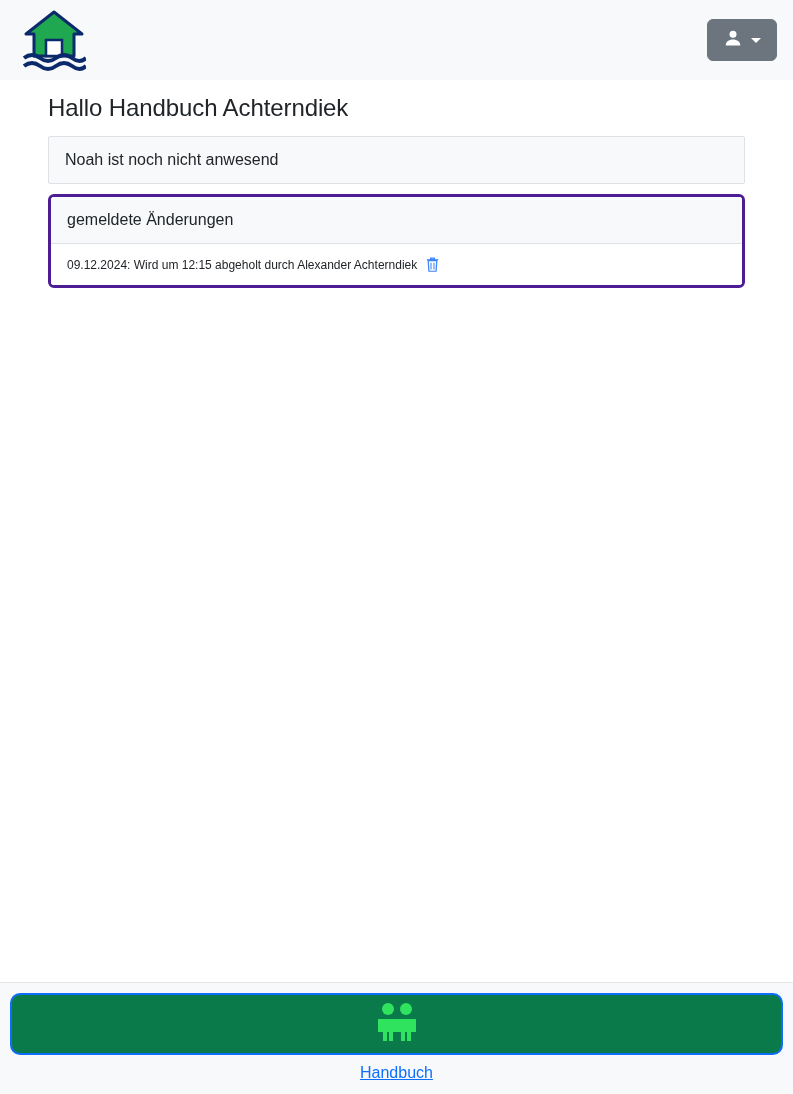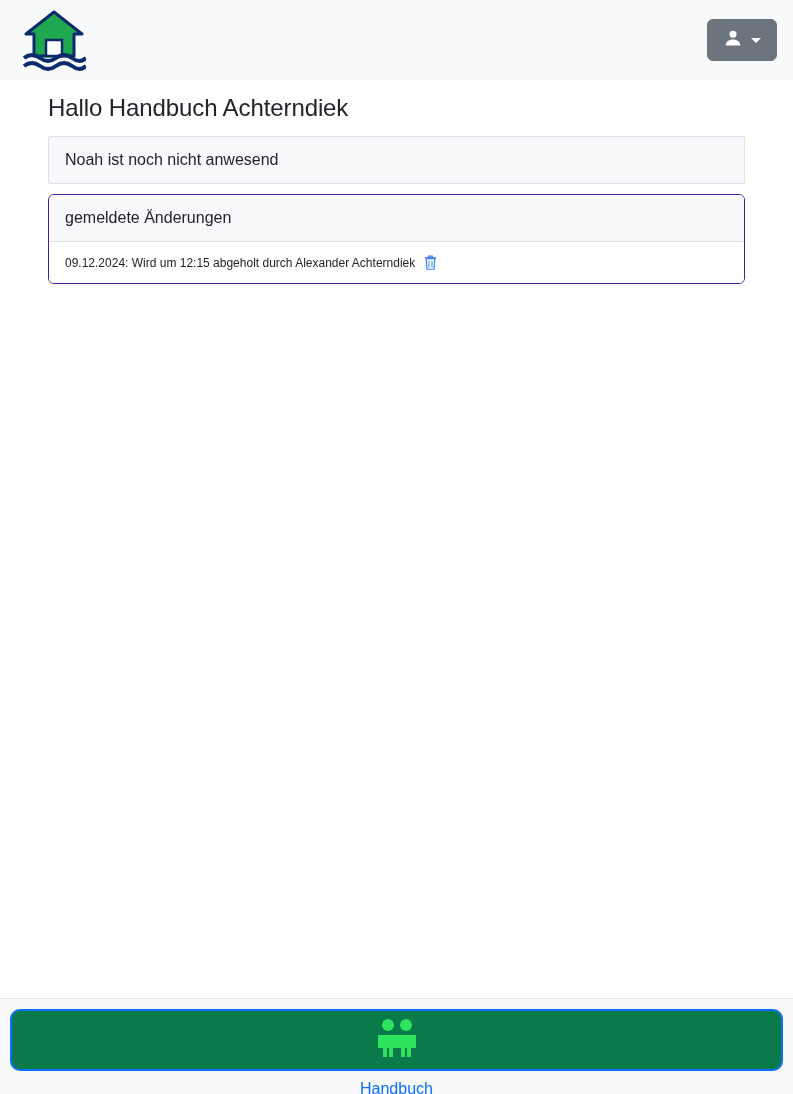--- a/index.html
+++ b/index.html
@@ -70,21 +70,21 @@
   .card {
     background: #f8f9fa;
     border: 1px solid #dee2e6;
     border-radius: 2px;
     padding: 14px 16px;
     font-size: 16px;
     color: #212529;
     margin-bottom: 10px;
   }
   .group {
-    border: 1px solid #4c1d95;
+    border: 3px solid #4c1d95;
     border-radius: 6px;
     overflow: hidden;
     background: #ffffff;
   }
   .group-head {
     background: #f8f9fa;
     padding: 14px 16px;
     font-size: 16px;
     color: #212529;
     border-bottom: 1px solid #dee2e6;
@@ -105,21 +105,21 @@
     cursor: pointer;
     line-height: 0;
     display: inline-flex;
     align-items: center;
   }
 
   
   .bottombar {
     position: absolute;
     left: 0; right: 0; bottom: 0;
-    height: 96px;
+    height: 112px;
     background: #f8f9fa;
     border-top: 1px solid #e3e5e8;
     display: flex;
     align-items: flex-start;
     padding: 10px 10px 0 10px;
     gap: 10px;
   }
   .bottom-col {
     flex: 1;
     display: flex;

